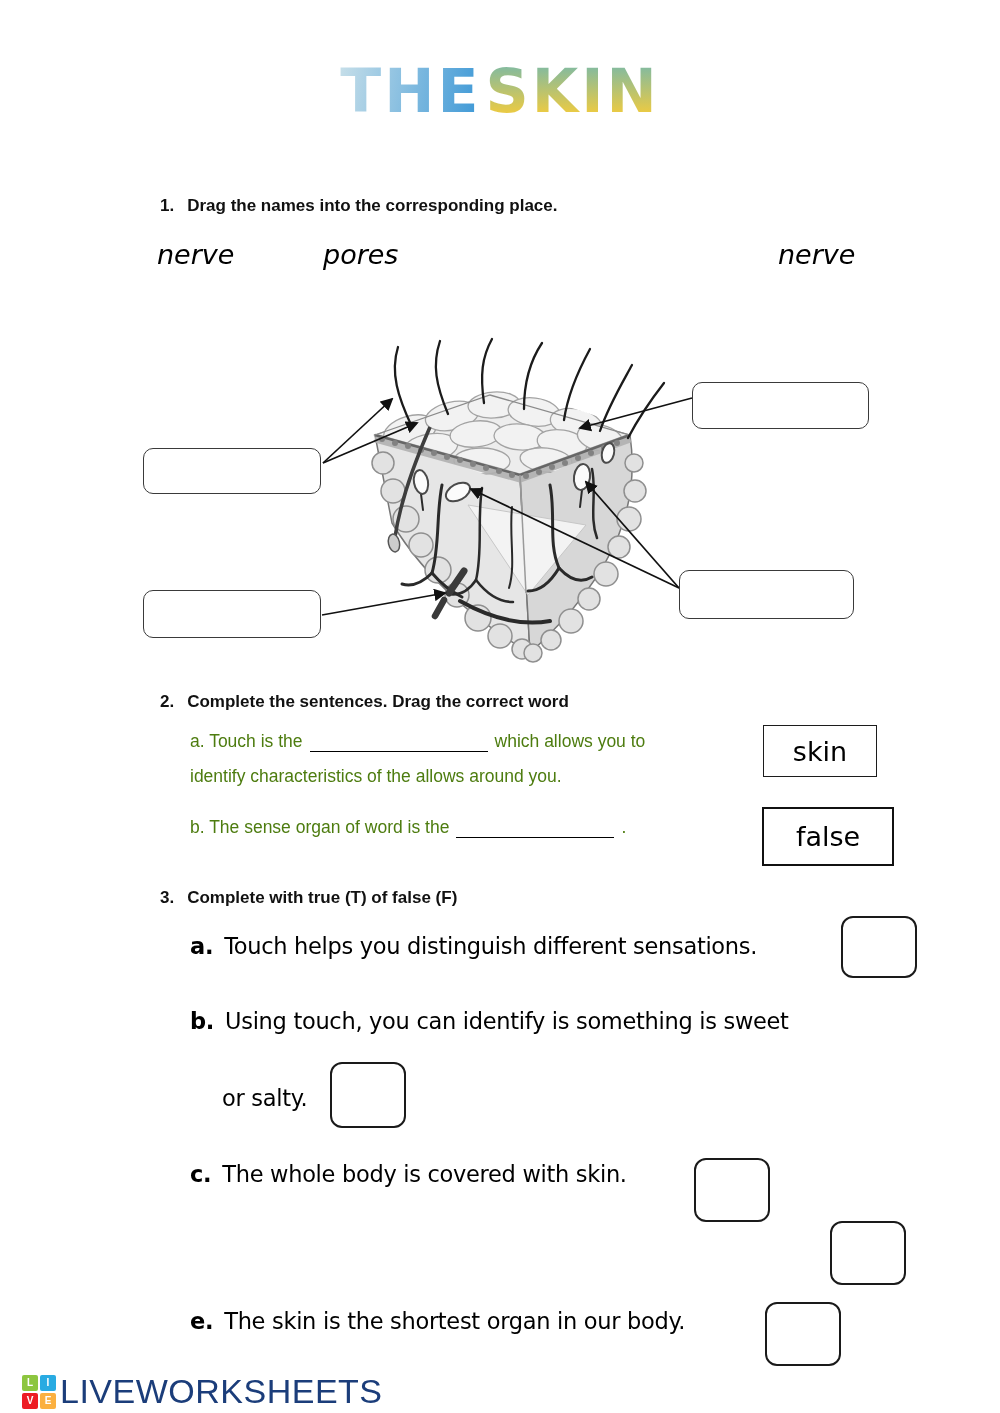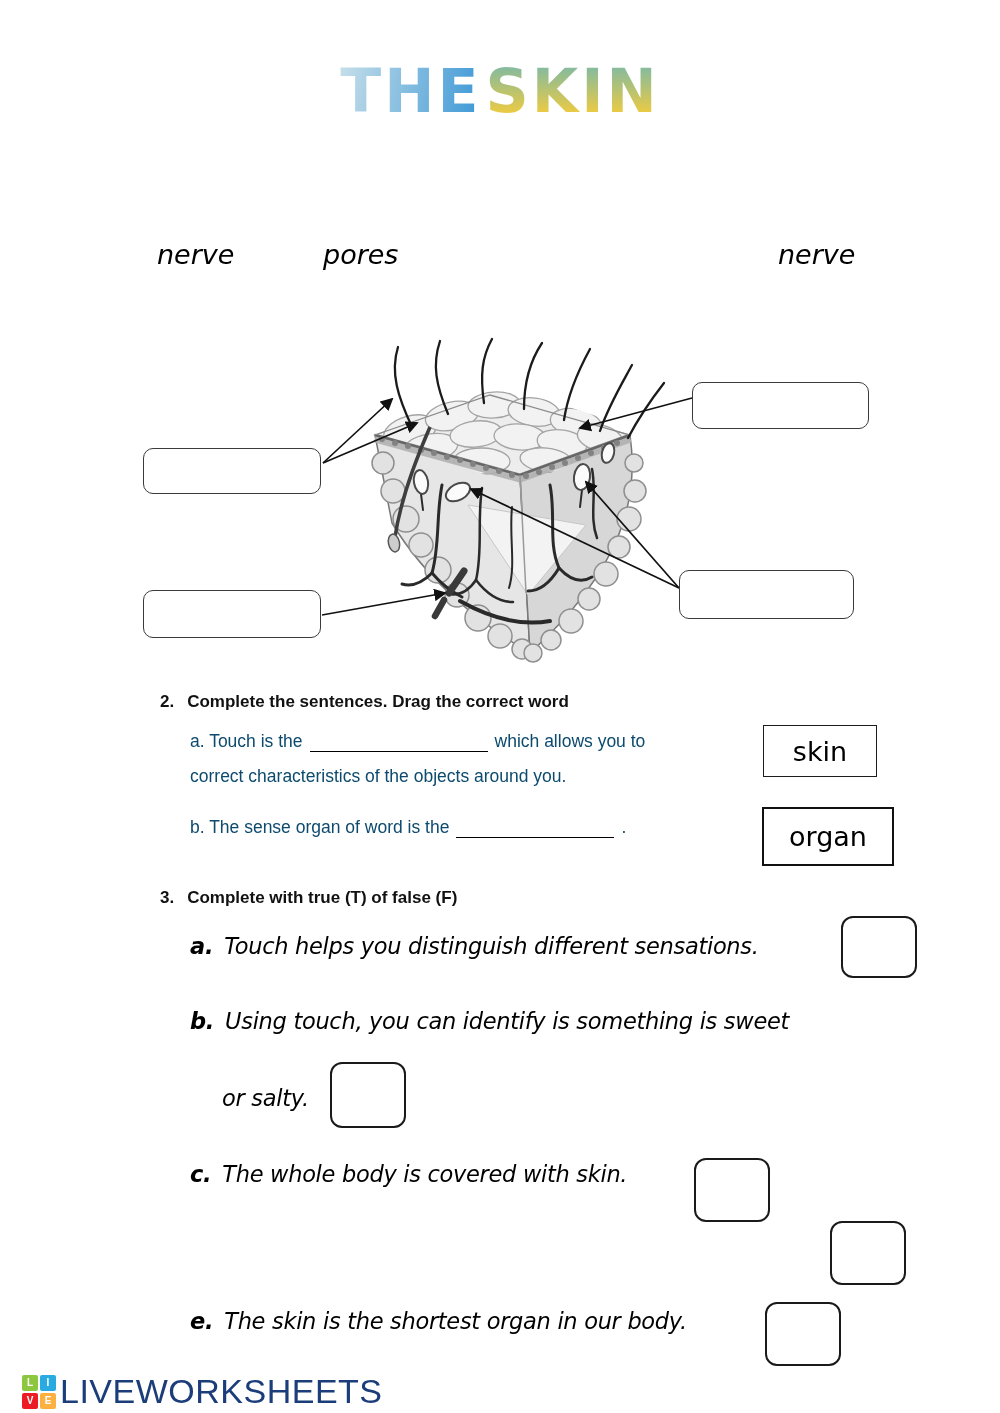--- a/index.html
+++ b/index.html
@@ -24,50 +24,53 @@
   
   .diagram{position:absolute;left:130px;top:335px;width:750px;height:335px;}
   .diagram svg{position:absolute;left:0;top:0;}
   .lblbox{position:absolute;border:1.6px solid #3a3a3a;border-radius:10px;background:#fff;}
   .lb-left{left:13px;top:113px;width:176px;height:44px;}
   .lb-topright{left:562px;top:47px;width:175px;height:45px;}
   .lb-bottomleft{left:13px;top:255px;width:176px;height:46px;}
   .lb-bottomright{left:549px;top:235px;width:173px;height:47px;}
 
   
-  .q2line{position:absolute;font-size:17.5px;color:#0c4a6e;white-space:nowrap;}
+  .q2line{position:absolute;font-size:17.5px;color:#4d7c0f;white-space:nowrap;}
   .blank{display:inline-block;border-bottom:1.5px solid #000;height:1.05em;vertical-align:bottom;margin:0 7px;}
   .blank.a{width:178px;} .blank.b{width:158px;}
   .bankbox{position:absolute;display:flex;align-items:center;justify-content:center;background:#fff;
            font-family:"DejaVu Sans", sans-serif;font-size:27px;color:#000;cursor:grab;}
   .bank-skin{left:763px;top:725px;width:112px;height:50px;border:1.5px solid #1c1c1c;}
   .bank-sense{left:762px;top:807px;width:128px;height:55px;border:2.5px solid #111;}
 
   
   .tf-row{position:absolute;white-space:nowrap;font-family:"DejaVu Sans", sans-serif;
-          font-size:22.5px;letter-spacing:-0.3px;color:#000;font-style:italic;}
+          font-size:22.5px;letter-spacing:-0.3px;color:#000;}
   .tf-letter{font-weight:700;margin-right:11px;}
   .ansbox{position:absolute;border:2.5px solid #1a1a1a;border-radius:12px;background:#fff;}
 
   
   .footer{position:absolute;left:22px;top:1372px;display:flex;align-items:center;gap:4px;}
   .logo-grid{display:grid;grid-template-columns:16px 16px;grid-auto-rows:16px;gap:2px;}
   .logo-cell{color:#fff;font-family:"Liberation Sans", sans-serif;font-weight:700;font-size:10px;
              display:flex;align-items:center;justify-content:center;border-radius:2px;}
   .brand{font-weight:400;font-size:34px;letter-spacing:0.5px;font-family:"Liberation Sans", sans-serif;}
 </style>
 </head>
 <body>
 
 <div class="page">
 
   <div class="title">
     <span class="grad w1" style="background-image: linear-gradient(100deg, rgb(199, 223, 233), rgb(59, 151, 214));">THE</span><span class="grad w2" style="background-image: linear-gradient(rgb(108, 183, 180), rgb(233, 202, 69) 80%);">SKIN</span>
   </div>
 
+  <div class="qhead" style="left:160px;top:196px;">
+    <span class="qnum">1.</span><span>Drag the names into the corresponding place.</span>
+  </div>
 
   <div class="wordbank">
     <span class="dragword" style="left:157px;">nerve</span>
     <span class="dragword" style="left:323px;text-align:center;">pores</span>
     <span class="dragword" style="left:778px;">nerve</span>
   </div>
 
   <div class="diagram">
     <svg width="750" height="335" viewBox="0 0 750 335">
       <defs>
@@ -201,26 +204,26 @@
     <div class="lblbox lb-bottomleft"></div>
     <div class="lblbox lb-bottomright"></div>
   </div>
 
   <div class="qhead" style="left:160px;top:692px;">
     <span class="qnum">2.</span><span>Complete the sentences. Drag the correct word</span>
   </div>
   <div class="q2line" style="left:190px;top:731px;">
     <span>a. Touch is the</span><span class="blank a"></span><span>which allows you to</span>
   </div>
-  <div class="q2line" style="left:190px;top:766px;">correct characteristics of the objects around you.</div>
+  <div class="q2line" style="left:190px;top:766px;">identify characteristics of the allows around you.</div>
   <div class="q2line" style="left:190px;top:817px;">
     <span>b. The sense organ of word is the</span><span class="blank b"></span><span>.</span>
   </div>
   <div class="bankbox bank-skin">skin</div>
-  <div class="bankbox bank-sense">organ</div>
+  <div class="bankbox bank-sense">false</div>
 
   <div class="qhead" style="left:160px;top:888px;">
     <span class="qnum">3.</span><span>Complete with true (T) of false (F)</span>
   </div>
 
   <div class="tf-row" style="left:190px;top:933px;">
     <span class="tf-letter">a.</span><span>Touch helps you distinguish different sensations.</span>
   </div>
   <div class="ansbox" style="left:841px;top:916px;width:72px;height:58px;"></div>
 

